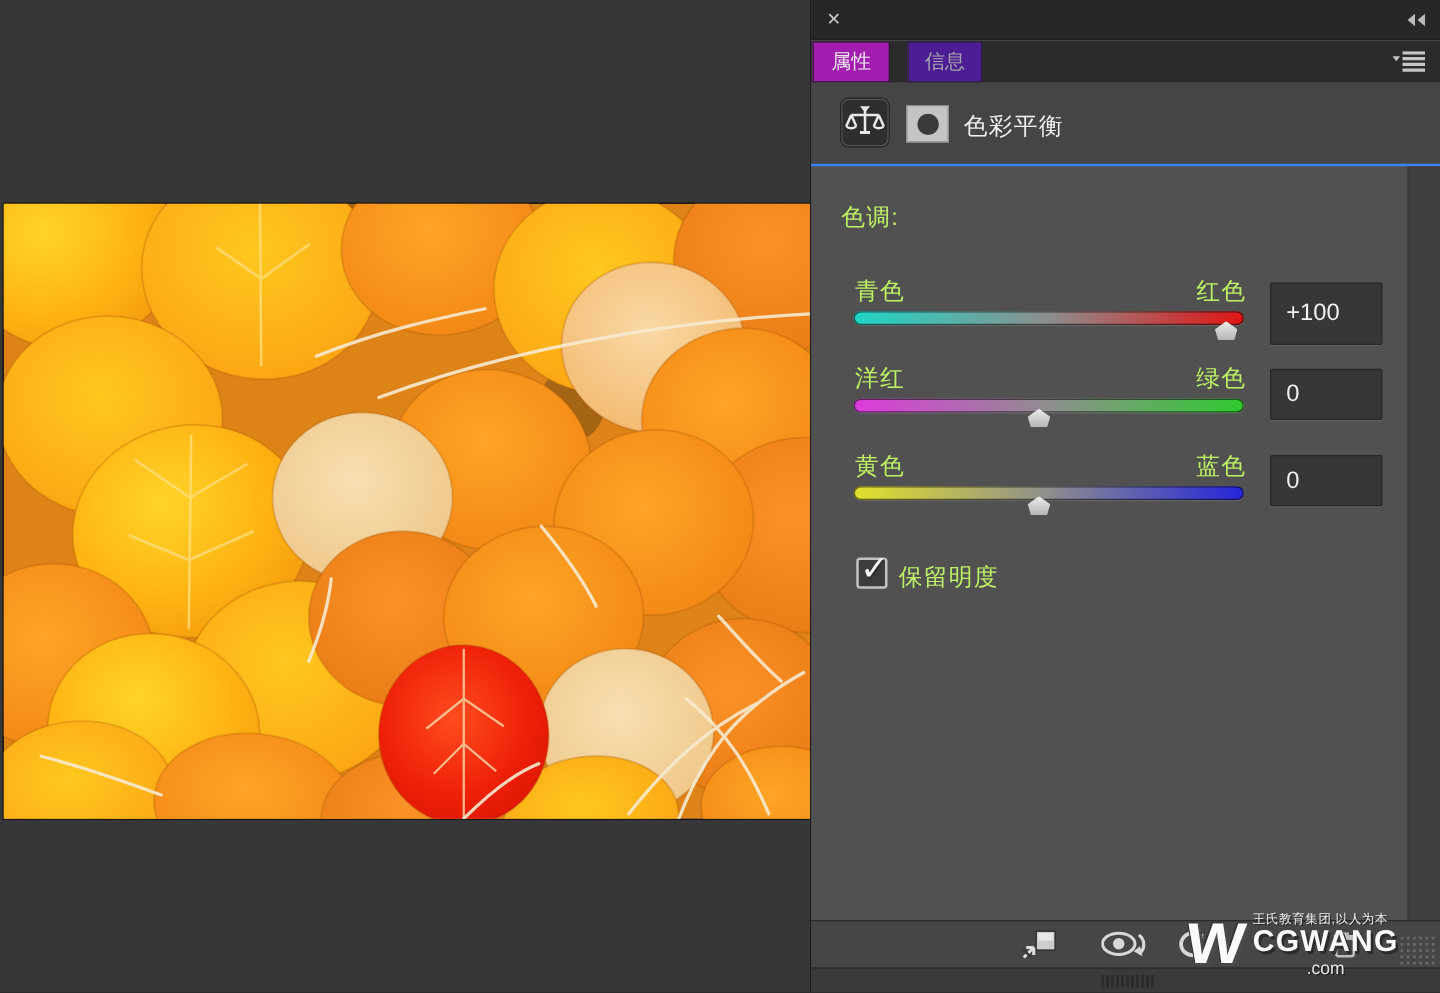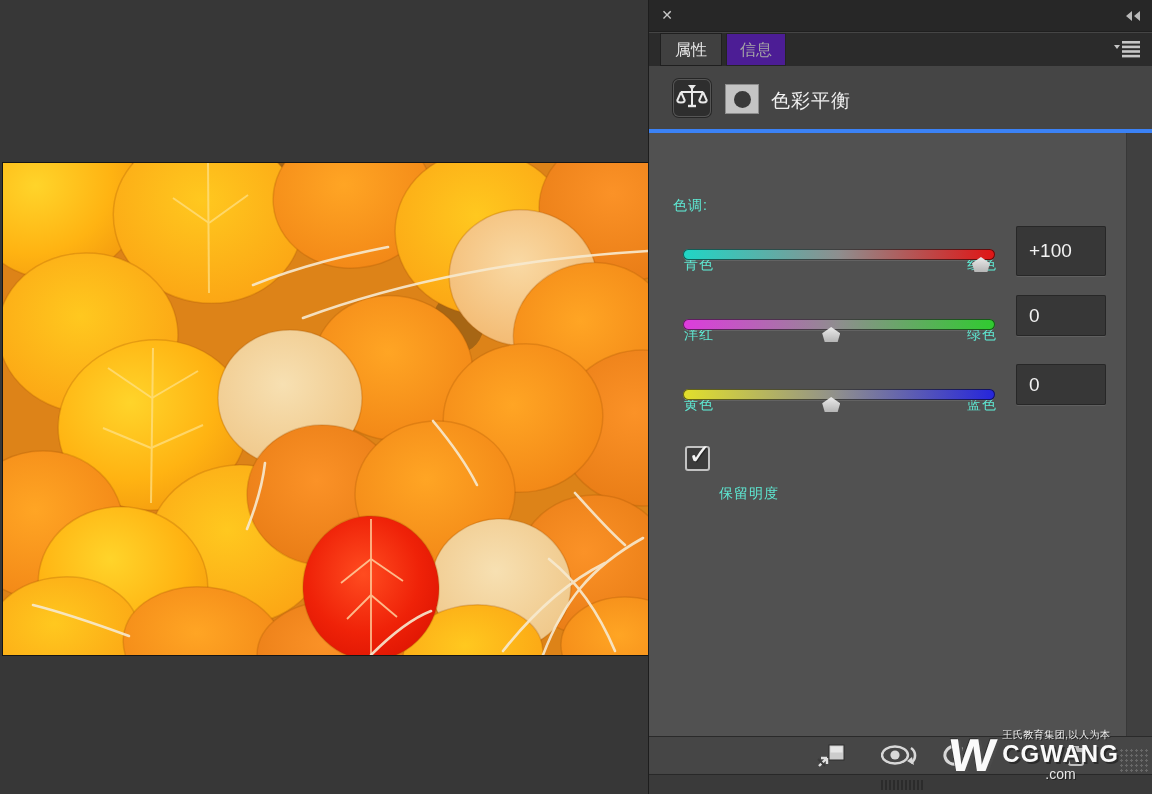--- a/index.html
+++ b/index.html
@@ -13,39 +13,39 @@
   
   #panel{position:absolute;left:648px;top:0;width:504px;height:794px;background:#454545;
          border-left:1px solid #1d1d1d;}
   .topbar{position:absolute;left:0;top:0;width:100%;height:32px;background:#272727;
           border-bottom:1px solid #1f1f1f;}
   .close-x{position:absolute;left:9px;top:6px;width:18px;height:18px;color:#c9c9c9;
            font-size:14px;line-height:18px;text-align:center;cursor:pointer;}
   .collapse{position:absolute;right:10px;top:10px;}
   .tabbar{position:absolute;left:0;top:33px;width:100%;height:33px;background:#2b2b2b;}
   .tab{position:absolute;top:0;height:33px;text-align:center;font-size:16px;line-height:33px;}
-  .tab.active{left:11px;width:62px;background:#404040;color:#e8e8e8;
+  .tab.active{left:1px;width:62px;background:#a21caf;color:#e8e8e8;
               box-shadow:inset 0 0 0 1px #1f1f1f;}
   .tab.inactive{left:77px;width:60px;background:#4c1d95;color:#a6a6a6;
               box-shadow:inset 0 0 0 1px #242424;}
   .panel-menu{position:absolute;right:12px;top:8px;}
   .header{position:absolute;left:0;top:66px;width:100%;height:70px;background:#454545;
-          border-bottom:7px solid #3b82f6;}
+          border-bottom:5px solid #3b82f6;}
   .adj-btn{position:absolute;left:24px;top:13px;width:38px;height:38px;background:#2e2e2e;
            border-radius:6px;box-shadow:inset 0 0 0 1px #565656, 0 0 0 1px #262626;}
   .mask-thumb{position:absolute;left:76px;top:18px;width:34px;height:30px;background:#c4c4c4;
            border:1px solid #8d8d8d;}
   .mask-thumb i{position:absolute;left:8px;top:6px;width:17px;height:17px;border-radius:50%;
            background:#3a3a3a;}
   .panel-title{position:absolute;left:122px;top:22px;font-size:19px;color:#f0f0f0;letter-spacing:1px;}
 
   .content{position:absolute;left:0;top:133px;width:100%;height:603px;background:#515151;}
   .gutter{position:absolute;right:0;top:0;width:26px;height:603px;background:#404040;
           border-left:1px solid #383838;}
-  .lbl{position:absolute;color:#5eead4;font-size:14px;letter-spacing:1px;margin-top:36px;}
+  .lbl{position:absolute;color:#bef264;font-size:19px;letter-spacing:1px;}
 
   .dropdown{position:absolute;left:82px;top:19px;width:373px;height:37px;border-radius:3px;
             background:linear-gradient(#5e5e5e,#4f4f4f);
             box-shadow:inset 0 1px 0 rgba(255,255,255,.10), 0 0 0 1px #2a2a2a, 0 1px 0 rgba(255,255,255,.08);
             color:#f2f2f2;font-size:17px;line-height:37px;padding-left:15px;cursor:pointer;}
   .stepper{position:absolute;right:12px;top:9px;display:flex;flex-direction:column;gap:2px;align-items:center;}
   .stepper b{width:0;height:0;border-left:5px solid transparent;border-right:5px solid transparent;}
   .stepper b.up{border-bottom:6px solid #cfcfcf;}
   .stepper b.dn{border-top:6px solid #cfcfcf;}
 

